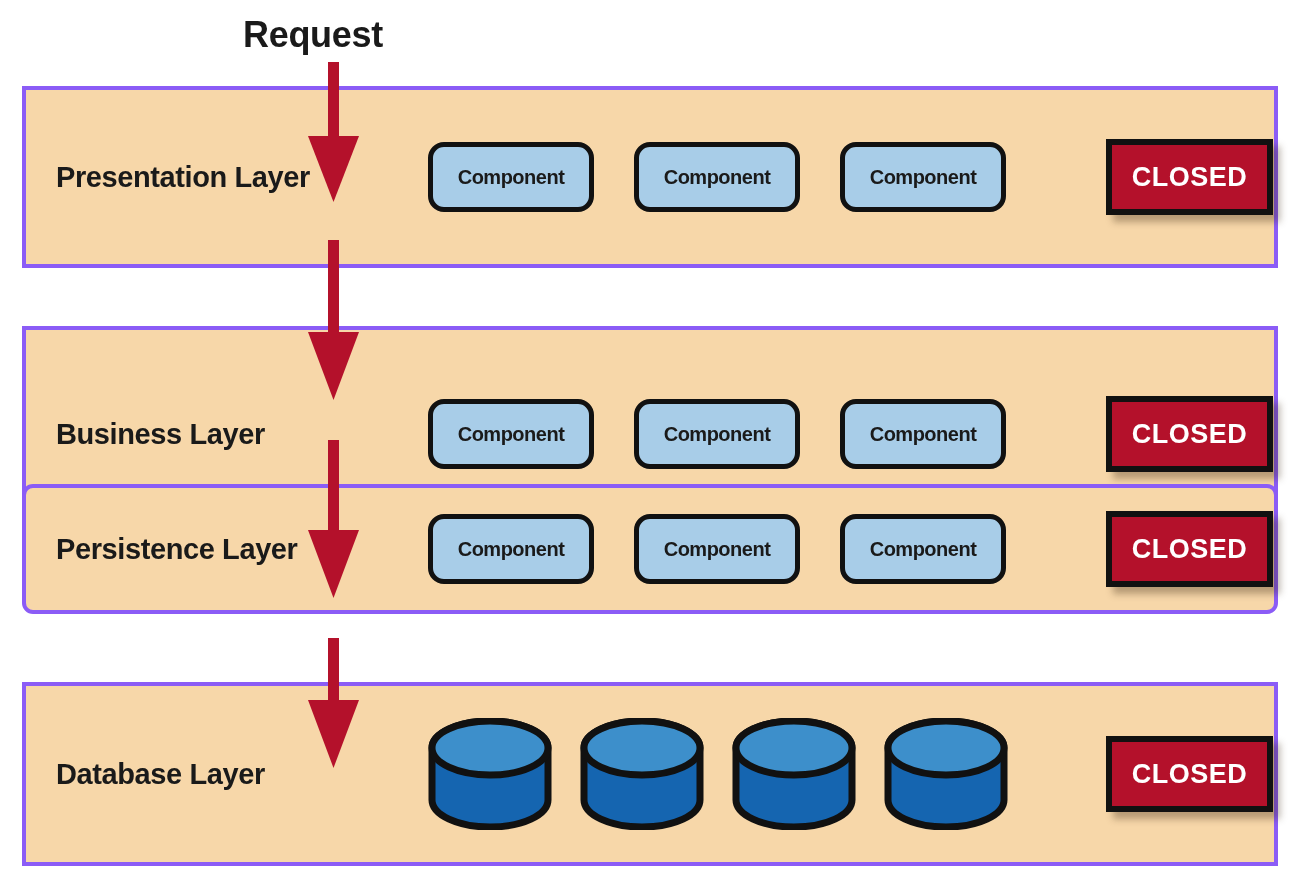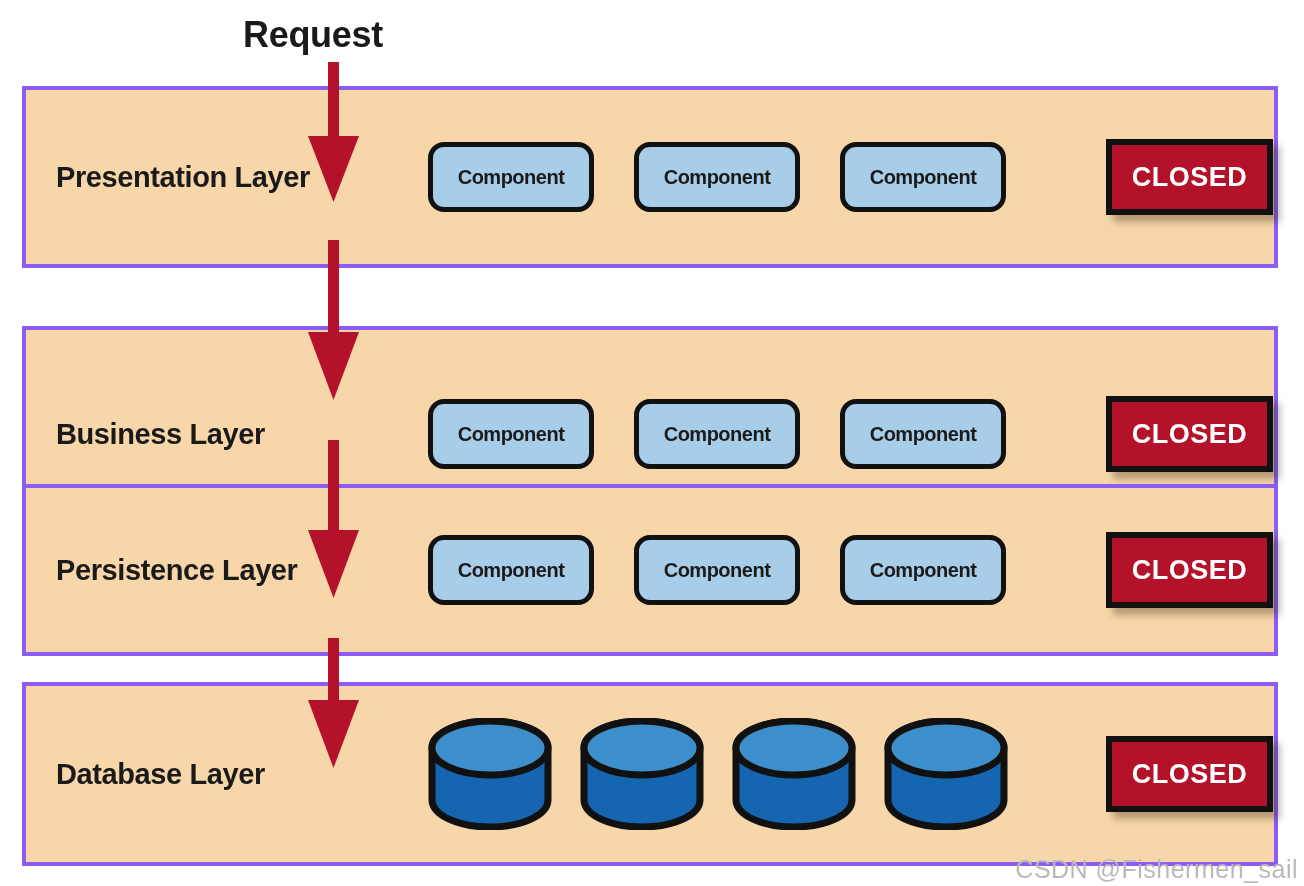--- a/index.html
+++ b/index.html
@@ -164,21 +164,21 @@
   <div class="layer" style="top:285px; height:216px;margin-top:41px;">
     <div class="layer-label">Business Layer</div>
 
     <div class="component c1">Component</div>
     <div class="component c2">Component</div>
     <div class="component c3">Component</div>
 
     <div class="closed-badge">CLOSED</div>
   </div>
 
-  <div class="layer" style="top:484px; height:172px;">
+  <div class="layer" style="top:484px; height:130px;border-radius:11px;">
     <div class="layer-label">Persistence Layer</div>
 
     <div class="component c1">Component</div>
     <div class="component c2">Component</div>
     <div class="component c3">Component</div>
 
     <div class="closed-badge">CLOSED</div>
   </div>
 
   <div class="layer" style="top:682px; height:184px;text-align:center;">
@@ -222,15 +222,14 @@
       <polygon points="308,332 359,332 333.5,400"></polygon>
 
       <rect x="328" y="440" width="11" height="94"></rect>
       <polygon points="308,530 359,530 333.5,598"></polygon>
 
       <rect x="328" y="638" width="11" height="92"></rect>
       <polygon points="308,700 359,700 333.5,768"></polygon>
     </g>
   </svg>
 
-  <div class="watermark">CSDN @Fishermen_sail</div>
 
 </div>
 
 </body></html>

